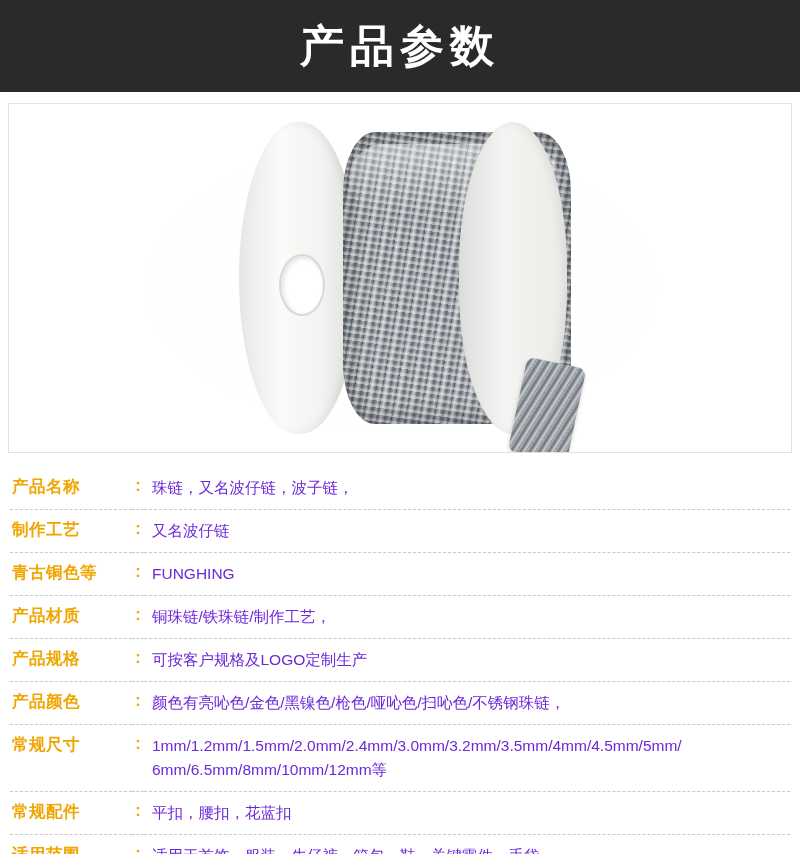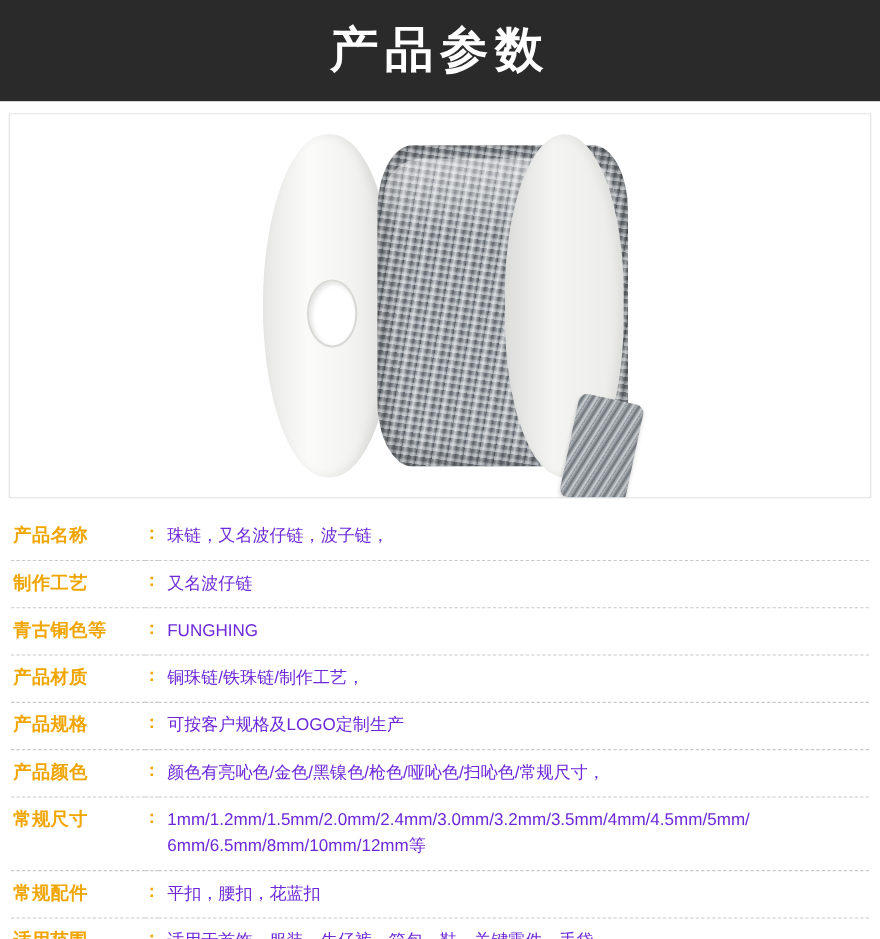--- a/index.html
+++ b/index.html
@@ -235,21 +235,21 @@
         <td class="spec-value">铜珠链/铁珠链/制作工艺，</td>
       </tr>
       <tr>
         <td class="spec-label">产品规格</td>
         <td class="spec-sep">:</td>
         <td class="spec-value">可按客户规格及LOGO定制生产</td>
       </tr>
       <tr>
         <td class="spec-label">产品颜色</td>
         <td class="spec-sep">:</td>
-        <td class="spec-value">颜色有亮吣色/金色/黑镍色/枪色/哑吣色/扫吣色/常规尺寸，</td>
+        <td class="spec-value">颜色有亮吣色/金色/黑镍色/枪色/哑吣色/扫吣色/不锈钢珠链，</td>
       </tr>
       <tr>
         <td class="spec-label">常规尺寸</td>
         <td class="spec-sep">:</td>
         <td class="spec-value">
           <span>1mm/1.2mm/1.5mm/2.0mm/2.4mm/3.0mm/3.2mm/3.5mm/4mm/4.5mm/5mm/</span>
           <span class="line2">6mm/6.5mm/8mm/10mm/12mm等</span>
         </td>
       </tr>
       <tr>

